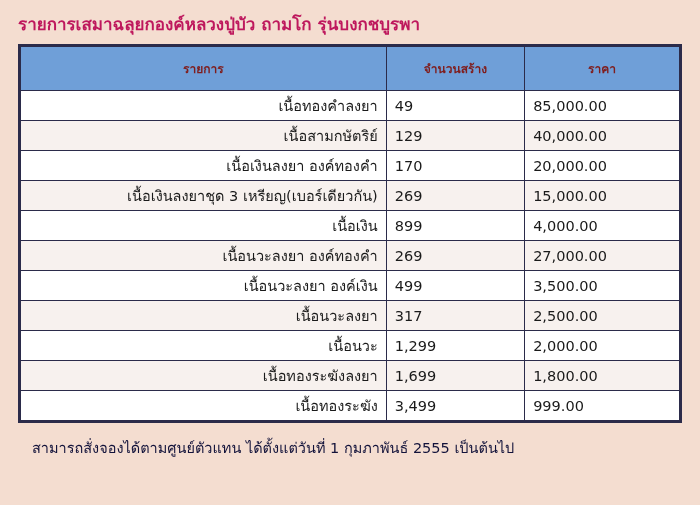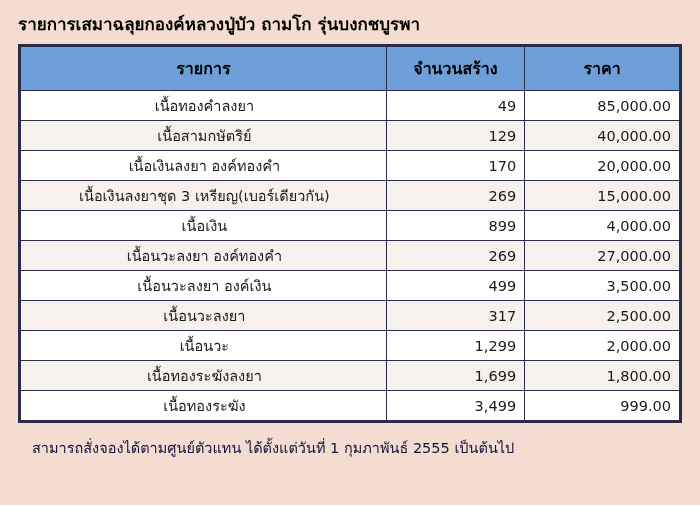--- a/index.html
+++ b/index.html
@@ -17,21 +17,21 @@
   .page {
     width: 700px;
     height: 505px;
     box-sizing: border-box;
     padding: 0;
     position: relative;
   }
   .title {
     font-size: 17px;
     font-weight: bold;
-    color: #000000;
+    color: #be185d;
     padding: 14px 0 10px 18px;
     letter-spacing: 0px;
     line-height: 1.2;
   }
   .table-wrap {
     margin: 0 18px;
     border: 2px solid #2b2b4a;
     background: #ffffff;
   }
   table {
@@ -41,36 +41,35 @@
   }
   th, td {
     border: 1px solid #2b2b4a;
     font-size: 14.5px;
     padding: 3px 8px;
     height: 24px;
     box-sizing: border-box;
   }
   thead th {
     background: #6f9fd8;
-    color: #000000;
+    color: #7f1d1d;
     font-weight: bold;
     text-align: center;
-    font-size: 16px;
+    font-size: 12px;
     height: 44px;
     padding: 4px 6px;
   }
   col.c-item { width: 55.5%; }
   col.c-qty  { width: 21%; }
   col.c-price{ width: 23.5%; }
   tbody td.item {
-    text-align: center;
+    text-align: right;
     padding-left: 10px;
   }
   tbody td.num {
-    text-align: right;
     padding-right: 8px;
   }
   tbody tr:nth-child(odd)  td { background: #ffffff; }
   tbody tr:nth-child(even) td { background: #f7f1ee; }
   .footer {
     font-size: 14.5px;
     color: #12123a;
     padding: 16px 0 0 32px;
     line-height: 1.3;
   }

